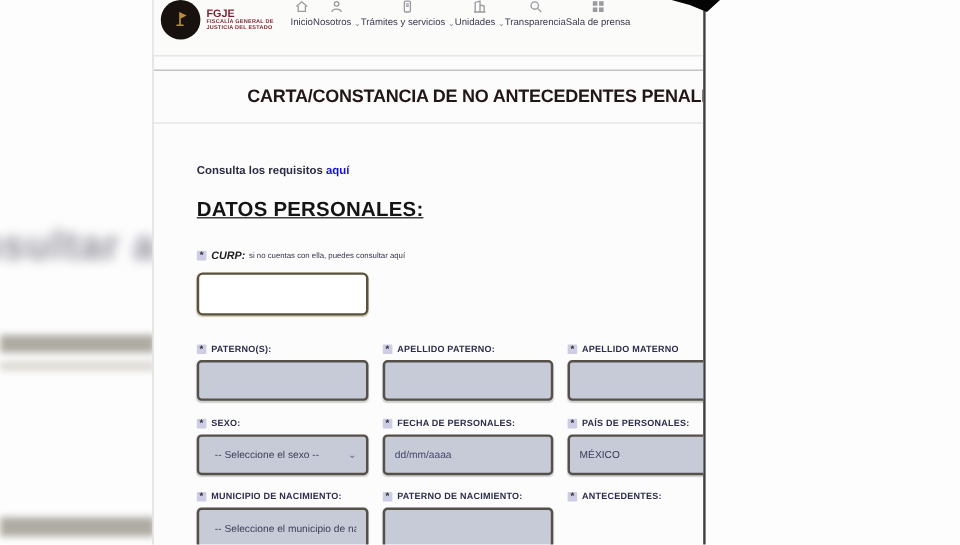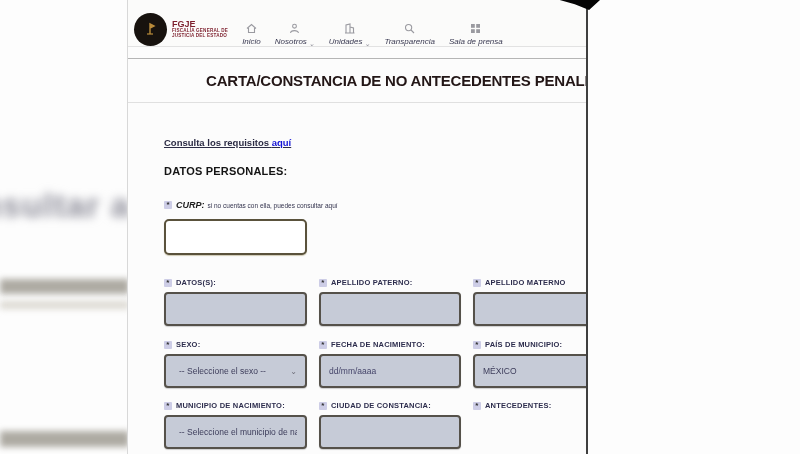--- a/index.html
+++ b/index.html
@@ -12,45 +12,45 @@
   .blur-band{position:absolute;left:0;filter:blur(3px);}
   .band1{top:279px;width:129px;height:15px;background:#aeaba3;}
   .band2{top:301px;width:129px;height:8px;background:#dcd9d2;}
   .band3{top:431px;width:129px;height:16px;background:#aeaba3;}
 
   
   .page{position:absolute;left:127px;top:0;width:461px;height:454px;background:#fcfcfc;
     border-left:1px solid #d8d8d8;border-right:2px solid #3f3f3f;overflow:hidden;}
 
   
-  .hdr{height:47px;background:#fbfbfa;border-bottom:1px solid #e2e2e2;display:flex;align-items:flex-end;
+  .hdr{height:47px;background:#fbfbfa;border-bottom:1px solid #e2e2e2;display:flex;align-items:flex-start;
     padding:0 0 0 6px;overflow:hidden;}
   .logo{display:flex;align-items:center;gap:5px;flex-shrink:0;}
   .logo-circle{width:33px;height:33px;border-radius:50%;background:#17120e;display:flex;
     align-items:center;justify-content:center;}
   .logo-txt{line-height:1.05;}
   .logo-acronym{font-size:9px;font-weight:bold;color:#7d1f2d;}
   .logo-line{font-size:4.6px;font-weight:bold;color:#7d1f2d;letter-spacing:.2px;}
-  .nav{display:flex;margin-left:14px;gap:14px;align-items:flex-start;font-style:italic;}
+  .nav{display:flex;margin-left:14px;align-items:flex-start;}
   .nav-item{display:flex;flex-direction:column;align-items:center;gap:3px;cursor:pointer;flex-shrink:0;}
   .nicon{height:11px;display:flex;align-items:center;color:#9a9aa0;}
   .nlabel-row{display:flex;align-items:flex-end;gap:2px;}
   .nlabel{font-size:8px;color:#3a3a52;white-space:nowrap;}
   .ncaret{font-size:7px;color:#8a8a95;line-height:5px;}
 
   
   .title-band{margin-top:11px;height:45px;border-top:1px solid #b5b5b5;border-bottom:1px solid #e0e0e0;
     display:flex;align-items:center;padding-left:78px;white-space:nowrap;overflow:hidden;}
   .title-band h1{margin:0;font-size:15px;font-weight:800;color:#231616;letter-spacing:-.2px;}
 
   
   .content{padding-left:36px;}
-  .requisitos{margin:34px 0 0 0;font-size:9.5px;font-weight:bold;color:#2c2c45;text-decoration:underline;}
+  .requisitos{margin:34px 0 0 0;font-size:9.5px;font-weight:bold;color:#2c2c45;}
   .requisitos a{color:#1414d6;text-decoration:none;font-weight:bold;cursor:pointer;}
-  .section-h{margin:17px 0 0 0;font-size:11px;font-weight:800;color:#141414;letter-spacing:.2px;}
+  .section-h{margin:17px 0 0 0;font-size:17px;font-weight:800;color:#141414;letter-spacing:.2px;text-decoration:underline;}
 
   .req{display:inline-flex;align-items:center;justify-content:center;width:8px;height:8px;
     background:#cdcde6;color:#2b2b2b;font-size:8px;font-weight:bold;border-radius:1px;
     margin-right:4px;line-height:8px;vertical-align:middle;}
   .curp-row{margin-top:23px;display:flex;align-items:center;}
   .curp-label{font-size:9px;font-weight:800;color:#1d1d1d;margin-right:3px;font-style:italic;}
   .curp-note{font-size:6.5px;color:#33334d;}
   .curp-input{display:block;margin-top:9px;width:143px;height:36px;border:2px solid #5a523c;
     border-radius:5px;background:#fff;box-shadow:0 1px 1px rgba(150,140,90,.45);outline:none;
     padding:0 8px;font-size:9px;color:#333;}
@@ -122,20 +122,32 @@
             </svg>
             </span>
           <span class="nlabel-row">
               <span class="nlabel">Nosotros</span>
               <span class="ncaret">⌄</span>
             </span>
         </div>
         <div class="nav-item">
           <span class="nicon">
             <svg width="11" height="11" viewBox="0 0 11 11" fill="none" stroke="#9a9aa0" stroke-width="1.1">
+              <rect x="3" y="1" width="5" height="9" rx="1"></rect>
+                <path d="M4.3 3.2 H6.7 M4.3 5 H6.7"></path>
+            </svg>
+            </span>
+          <span class="nlabel-row">
+              <span class="nlabel">Trámites y servicios</span>
+              <span class="ncaret">⌄</span>
+            </span>
+        </div>
+        <div class="nav-item">
+          <span class="nicon">
+            <svg width="11" height="11" viewBox="0 0 11 11" fill="none" stroke="#9a9aa0" stroke-width="1.1">
               <path d="M2 10 V2 L6 1 V10 M6 4 L9.5 5 V10 M1 10 H10.5"></path>
             </svg>
             </span>
           <span class="nlabel-row">
               <span class="nlabel">Unidades</span>
               <span class="ncaret">⌄</span>
             </span>
         </div>
         <div class="nav-item">
           <span class="nicon">
@@ -181,21 +193,21 @@
         <span class="req">*</span>
         <span class="curp-label">CURP:</span>
         <span class="curp-note">si no cuentas con ella, puedes consultar aquí</span>
       </div>
       <input class="curp-input" value="" style="">
 
       <div class="form-row r1">
         <div>
           <div class="flabel">
               <span class="req">*</span>
-              <span>DATOS(S):</span>
+              <span>PATERNO(S):</span>
             </div>
           <input class="fbox" value="" style="">
         </div>
         <div>
           <div class="flabel">
               <span class="req">*</span>
               <span>APELLIDO PATERNO:</span>
             </div>
           <input class="fbox" value="" style="">
         </div>
@@ -215,48 +227,48 @@
               <span>SEXO:</span>
             </div>
           <div class="fbox fselect">
             <span>-- Seleccione el sexo --</span>
             <span class="sel-caret">⌄</span>
           </div>
         </div>
         <div>
           <div class="flabel">
               <span class="req">*</span>
-              <span>FECHA DE NACIMIENTO:</span>
+              <span>FECHA DE PERSONALES:</span>
             </div>
           <input class="fbox" placeholder="dd/mm/aaaa" style="">
         </div>
         <div>
           <div class="flabel">
               <span class="req">*</span>
-              <span>PAÍS DE MUNICIPIO:</span>
+              <span>PAÍS DE PERSONALES:</span>
             </div>
           <input class="fbox" value="MÉXICO" style="">
         </div>
       </div>
 
       <div class="form-row r3">
         <div>
           <div class="flabel">
               <span class="req">*</span>
               <span>MUNICIPIO DE NACIMIENTO:</span>
             </div>
           <div class="fbox fselect nocaret">
             <span>-- Seleccione el municipio de nacimier</span>
 
           </div>
         </div>
         <div>
           <div class="flabel">
               <span class="req">*</span>
-              <span>CIUDAD DE CONSTANCIA:</span>
+              <span>PATERNO DE NACIMIENTO:</span>
             </div>
           <input class="fbox" value="" style="">
         </div>
         <div>
           <div class="flabel">
               <span class="req">*</span>
               <span>ANTECEDENTES:</span>
             </div>
         </div>
       </div>

